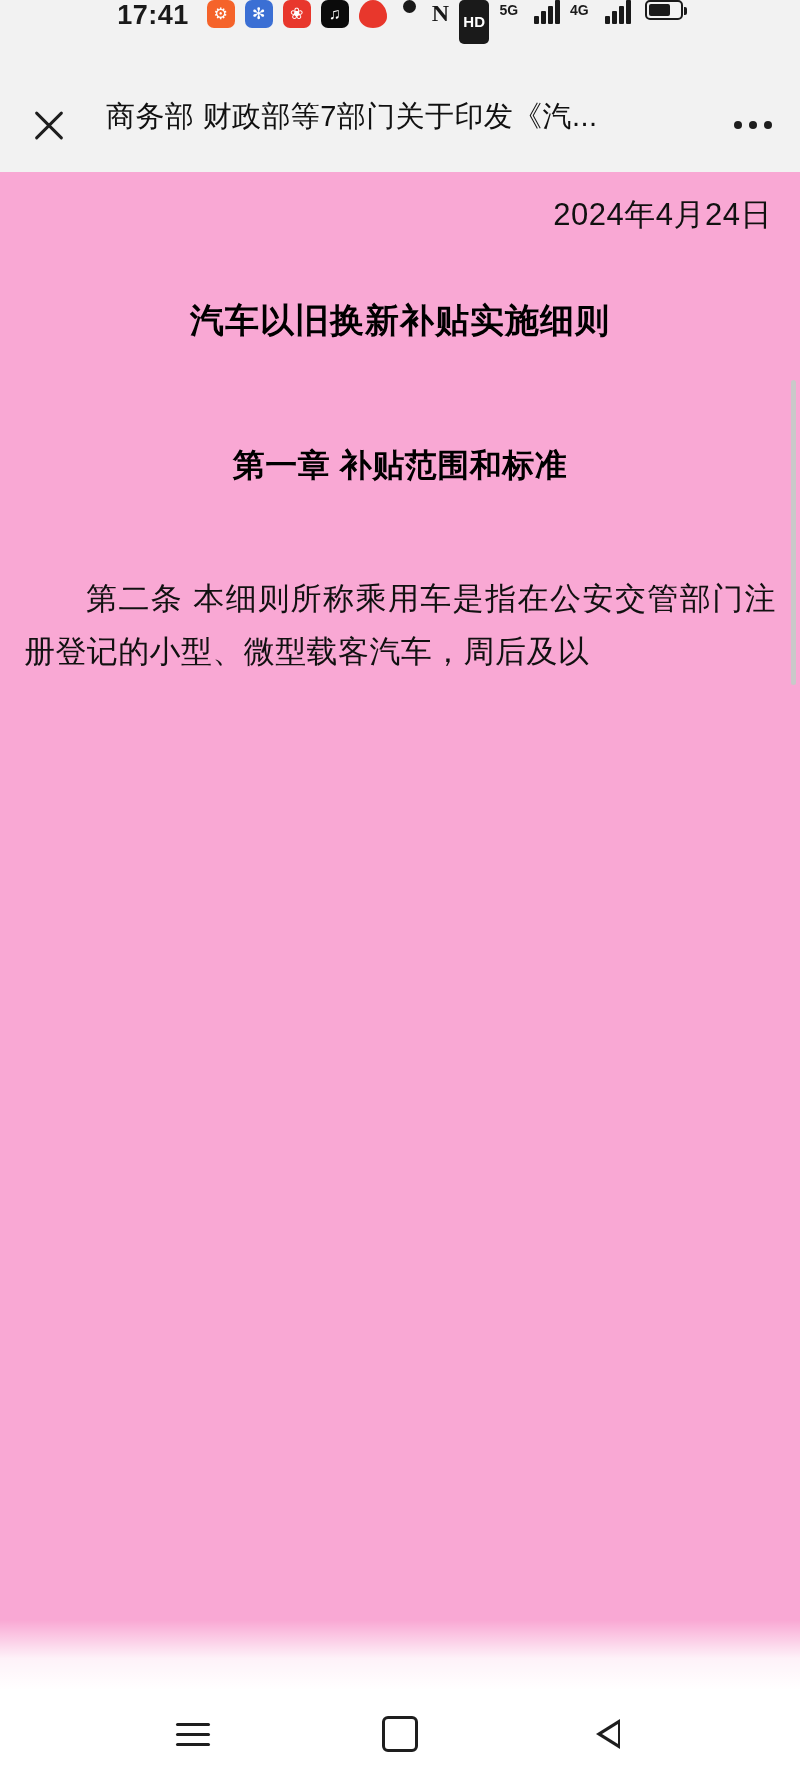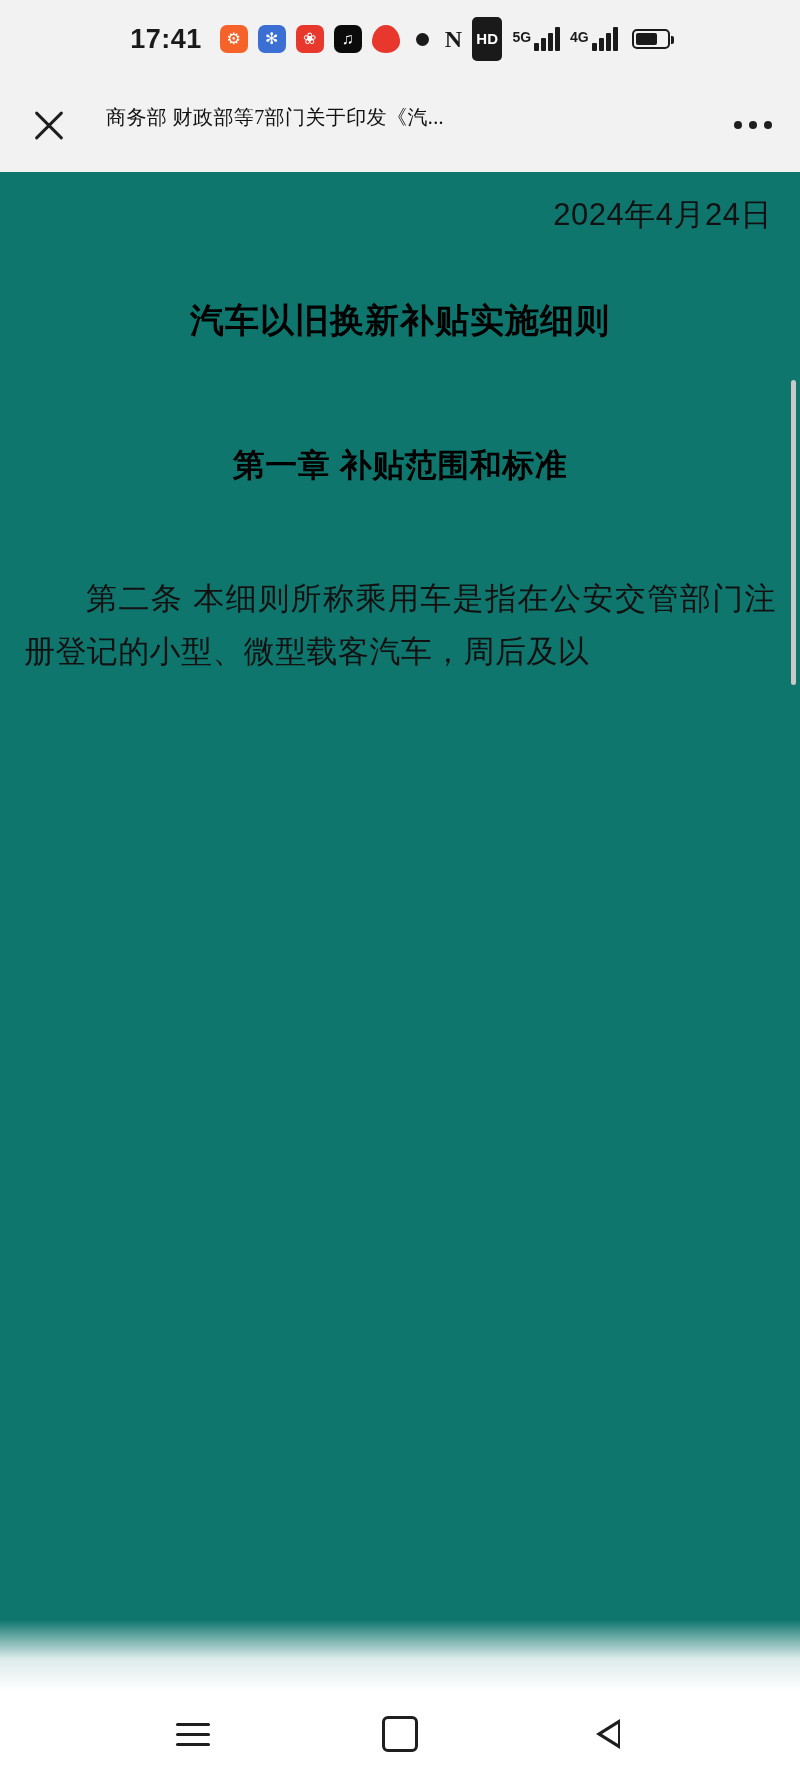--- a/index.html
+++ b/index.html
@@ -14,21 +14,21 @@
     color: #000;
     overflow: hidden;
     position: relative;
   }
 
   
   .status-bar {
     height: 78px;
     background: #f2f2f2;
     display: flex;
-    align-items: center;
+    align-items: flex-start;
     justify-content: center;
     gap: 10px;
     padding: 0 26px;
     box-sizing: border-box;
     position: relative;
   }
   .status-time {
     font-size: 27px;
     font-weight: 600;
     color: #1a1a1a;
@@ -58,21 +58,21 @@
   }
   .nfc-glyph {
     font-size: 24px; font-weight: 700; color: #1a1a1a;
     font-family: "Liberation Serif", serif;
   }
   .hd-badge {
     background: #1a1a1a; color:#fff; font-size: 15px; font-weight: 700;
     border-radius: 5px; padding: 14px 4px; line-height: 1.05;
     letter-spacing: 0.3px;
   }
-  .sig-group { display: flex; align-items: flex-end; gap: 3px; }
+  .sig-group { display: flex; align-items: flex-end; gap: 16px; }
   .sig-label { font-size: 14px; font-weight: 600; color:#1a1a1a; align-self: flex-start; margin-top: 2px;}
   .bars { display: flex; align-items: flex-end; gap: 2px; height: 24px; }
   .bars i { display:block; width: 5px; background:#1a1a1a; border-radius: 1px; }
   .bars i:nth-child(1){ height: 8px; }
   .bars i:nth-child(2){ height: 13px; }
   .bars i:nth-child(3){ height: 18px; }
   .bars i:nth-child(4){ height: 24px; }
   .battery {
     width: 38px; height: 20px; border: 2.5px solid #1a1a1a; border-radius: 5px;
     position: relative; display:flex; align-items:center; padding: 2px;
@@ -100,39 +100,38 @@
   }
   .close-x:before, .close-x:after {
     content:""; position:absolute; left: 4px; top: 22px;
     width: 38px; height: 3px; background:#1e1e1e; border-radius: 2px;
   }
   .close-x:before { transform: rotate(45deg); }
   .close-x:after  { transform: rotate(-45deg); }
   .title-text {
     flex: 1 1 auto;
     margin: 0 22px 16px 34px;
-    font-size: 20px;
+    font-size: 29px;
     color: #111;
     white-space: nowrap;
     overflow: hidden;
     text-overflow: ellipsis;
     letter-spacing: 0.4px;
-    font-family: Liberation Serif, serif;
   }
   .more-dots {
     flex: 0 0 auto; display:flex; gap: 7px; align-items:center; padding: 10px 2px;
     cursor: pointer;
   }
   .more-dots span { width: 8px; height: 8px; border-radius:50%; background:#1e1e1e; display:block; }
 
   
   .doc {
     position: relative;
     height: 1518px;
-    background: #0f766e;
+    background: #f9a8d4;
     padding: 0 24px;
     box-sizing: border-box;
     overflow: hidden;
   }
   .doc-date {
     text-align: right;
     font-size: 31px;
     color: #111;
     padding: 22px 4px 0 0;
     letter-spacing: 0.5px;

